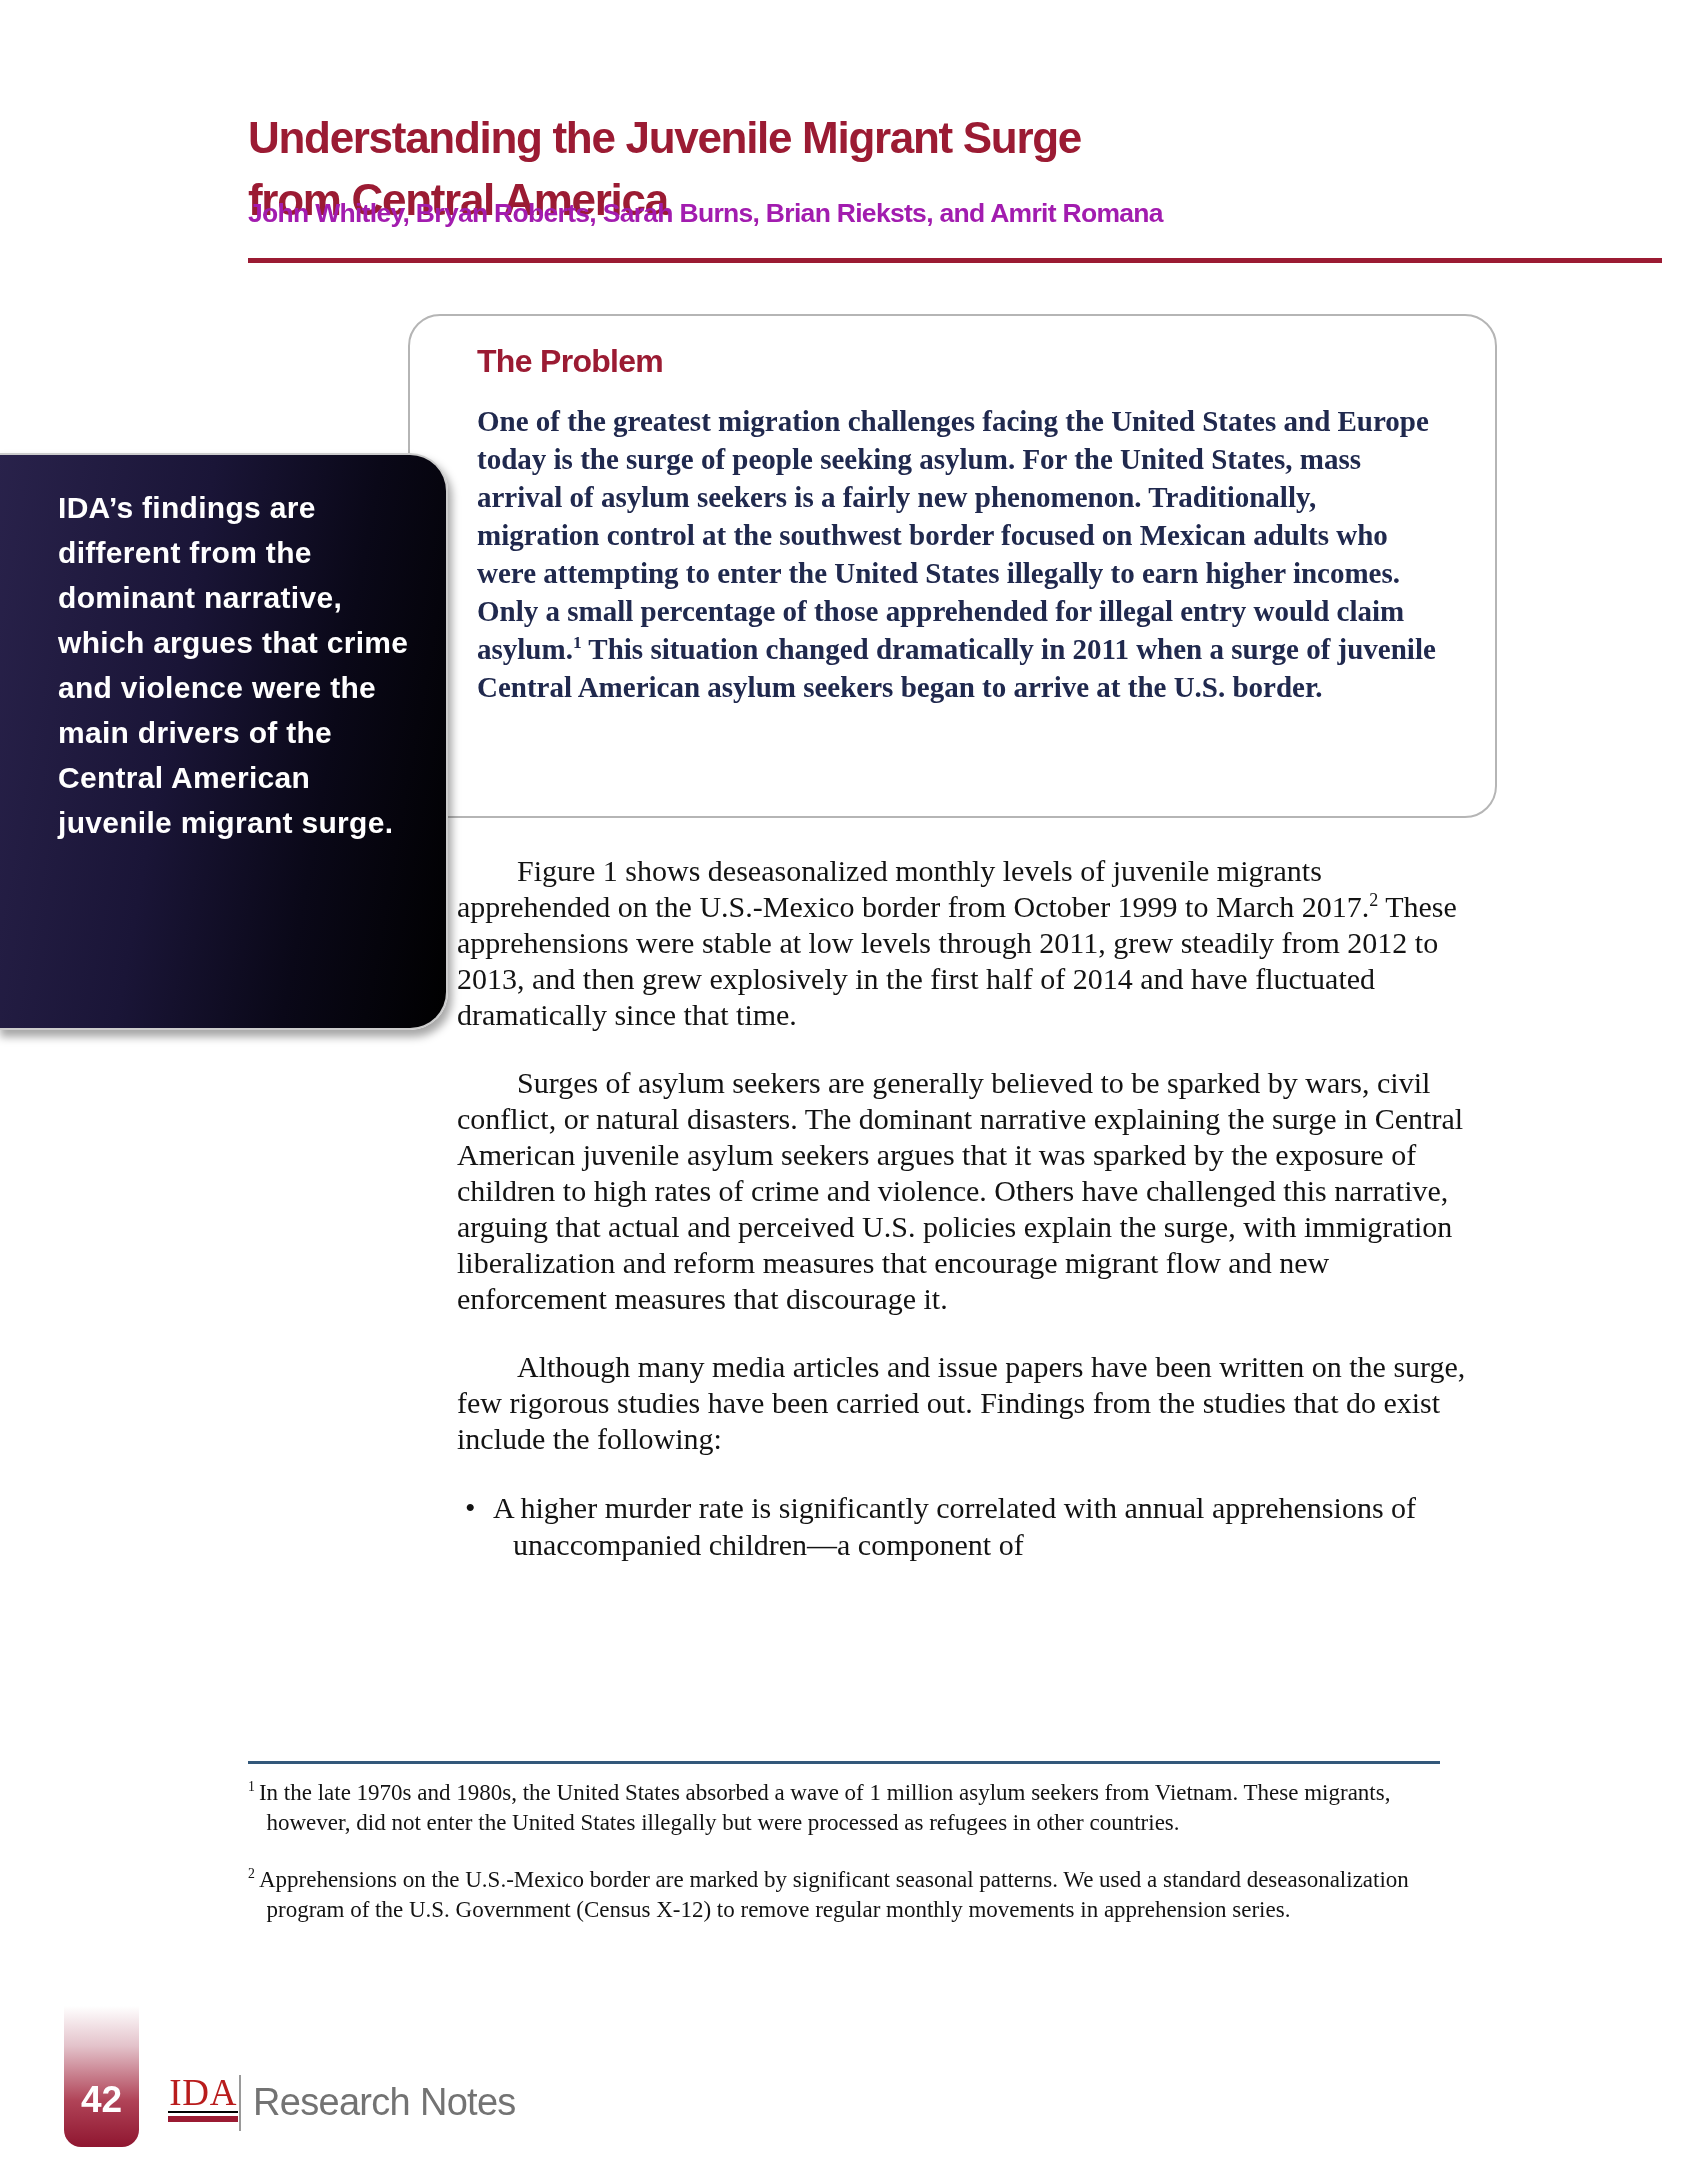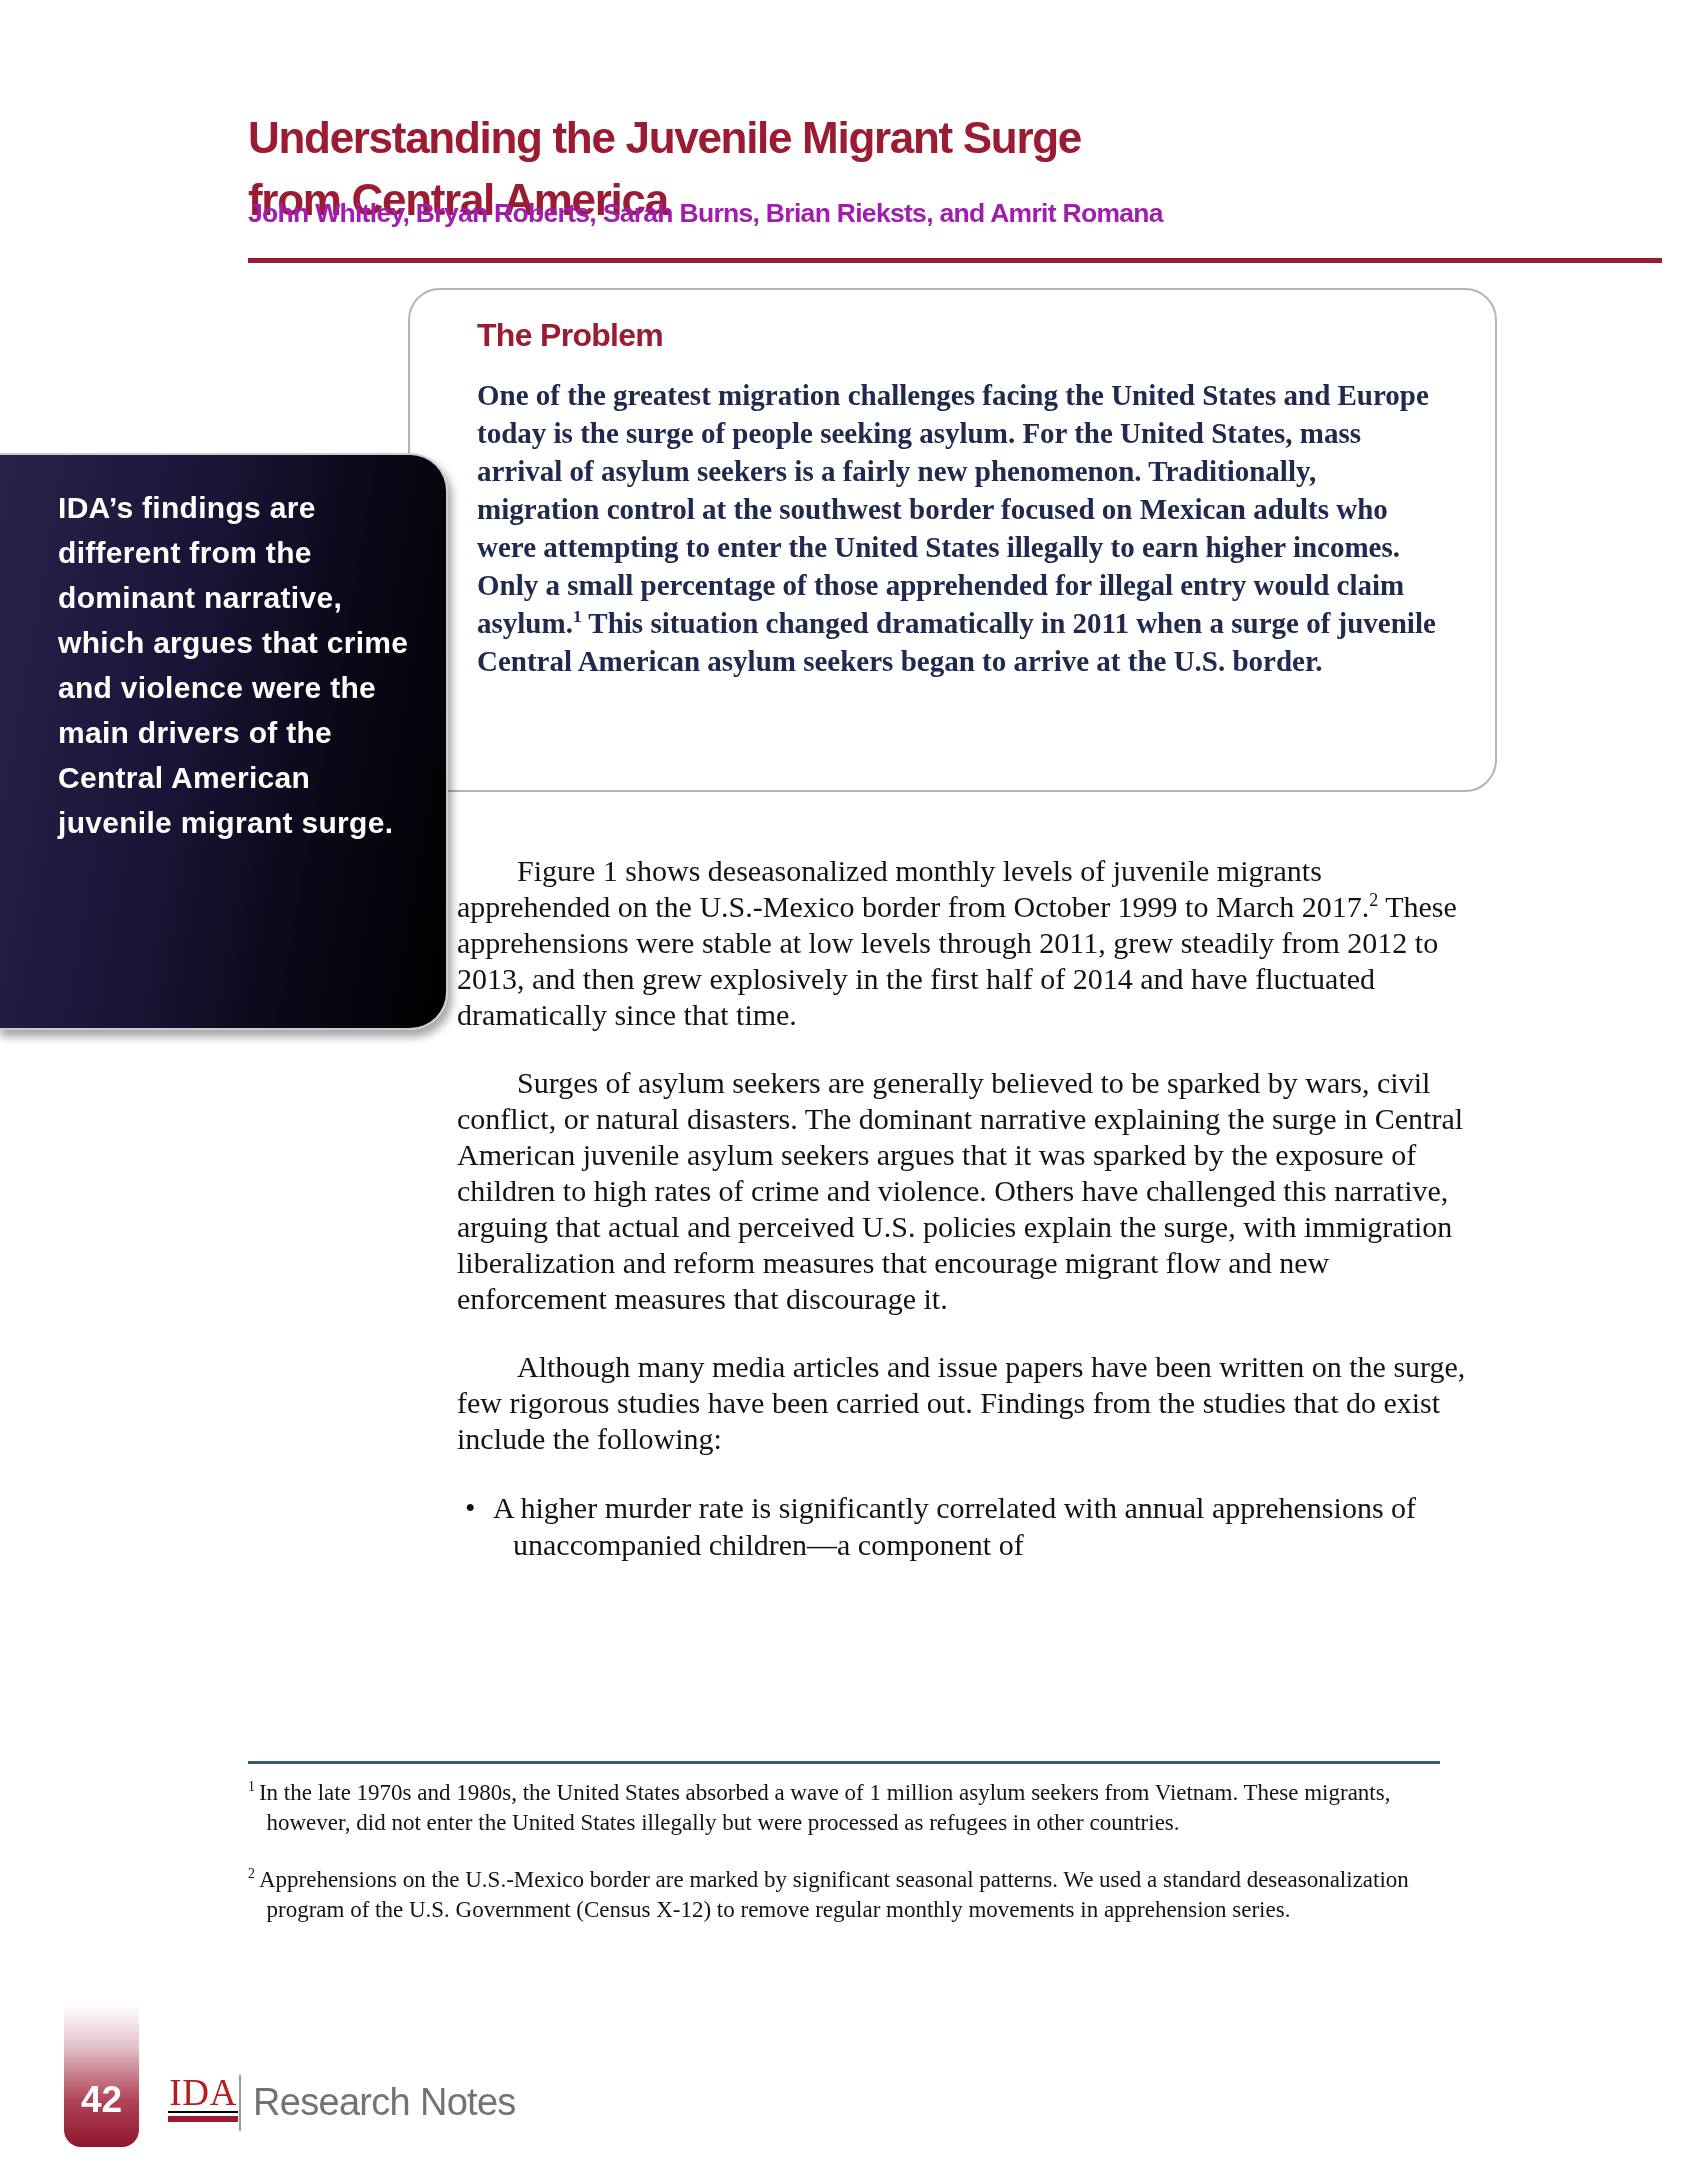--- a/index.html
+++ b/index.html
@@ -20,21 +20,21 @@
     font-family:"Liberation Sans", sans-serif; font-weight:bold;
     font-size:26.5px; letter-spacing:-0.7px; color:#a21caf; white-space:nowrap;
   }
   .title-rule {
     position:absolute; left:248px; top:258px; width:1414px; height:5.3px;
     background:#9B1B33;
   }
 
   
   .problem-box {
-    position:absolute; left:408px; top:288px; width:1089px; height:504px;
+    position:absolute; left:408px; top:314px; width:1089px; height:504px;
     border:2.6px solid #B5B5B5; border-radius:32px; box-sizing:border-box;
     background:#ffffff;
   }
   .problem-heading {
     margin:26.5px 0 0 67px;
     font-family:"Liberation Sans", sans-serif; font-weight:bold;
     font-size:32px; letter-spacing:-0.7px; color:#9B1B33;
   }
   .problem-body {
     margin:22.5px 58px 0 67px; width:966px;

